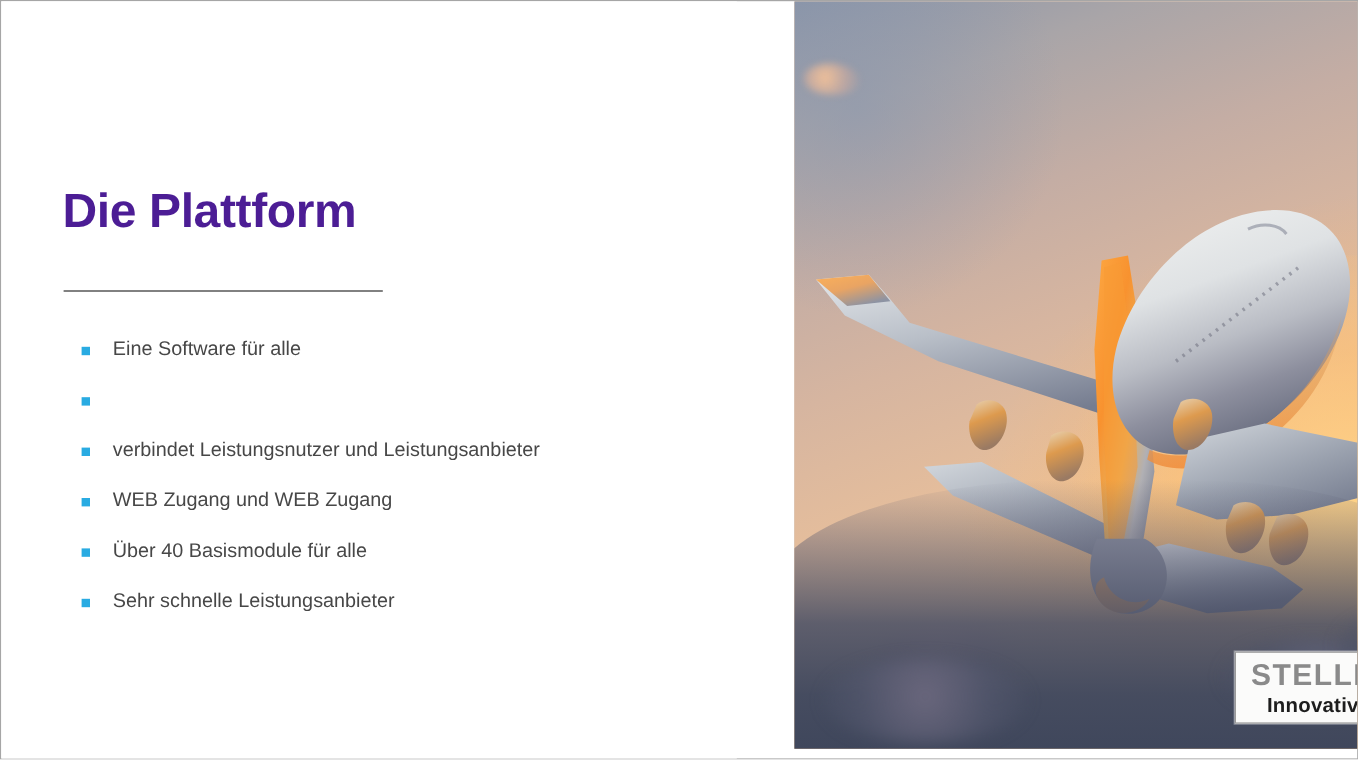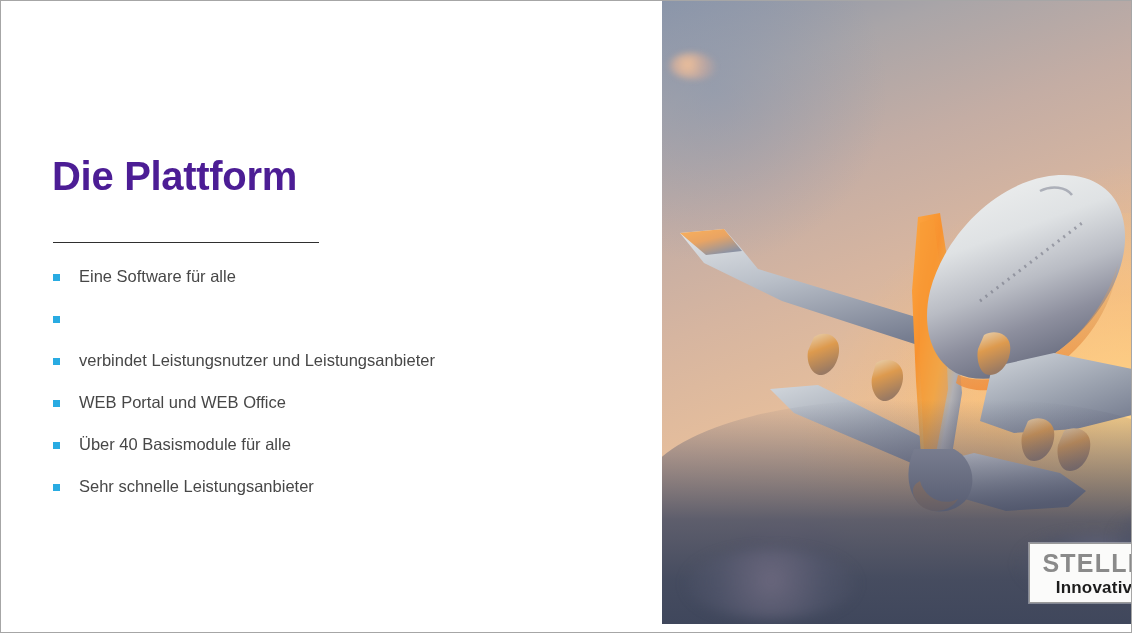--- a/index.html
+++ b/index.html
@@ -53,21 +53,21 @@
     width: 266px;
     height: 0;
     border-top: 1.4px solid #2f2f2f;
   }
 
   .bullet-list {
     position: absolute;
     left: 0;
     top: 255px;
     width: 580px;
-    margin: 0;
+    margin: 15px;
     padding: 0;
     list-style: none;
   }
 
   .bullet-item {
     position: relative;
     height: 42px;
     padding-left: 78px;
     display: flex;
     align-items: center;
@@ -284,21 +284,21 @@
       </li>
       <li class="bullet-item">
         <span class="bullet-marker"></span>
       </li>
       <li class="bullet-item">
         <span class="bullet-marker"></span>
         <span class="bullet-text">verbindet Leistungsnutzer und Leistungsanbieter</span>
       </li>
       <li class="bullet-item">
         <span class="bullet-marker"></span>
-        <span class="bullet-text">WEB Portal und WEB Office</span>
+        <span class="bullet-text">WEB Zugang und WEB Zugang</span>
       </li>
       <li class="bullet-item">
         <span class="bullet-marker"></span>
         <span class="bullet-text">Über 40 Basismodule für alle</span>
       </li>
       <li class="bullet-item">
         <span class="bullet-marker"></span>
         <span class="bullet-text">Sehr schnelle Leistungsanbieter</span>
       </li>
     </ul>

